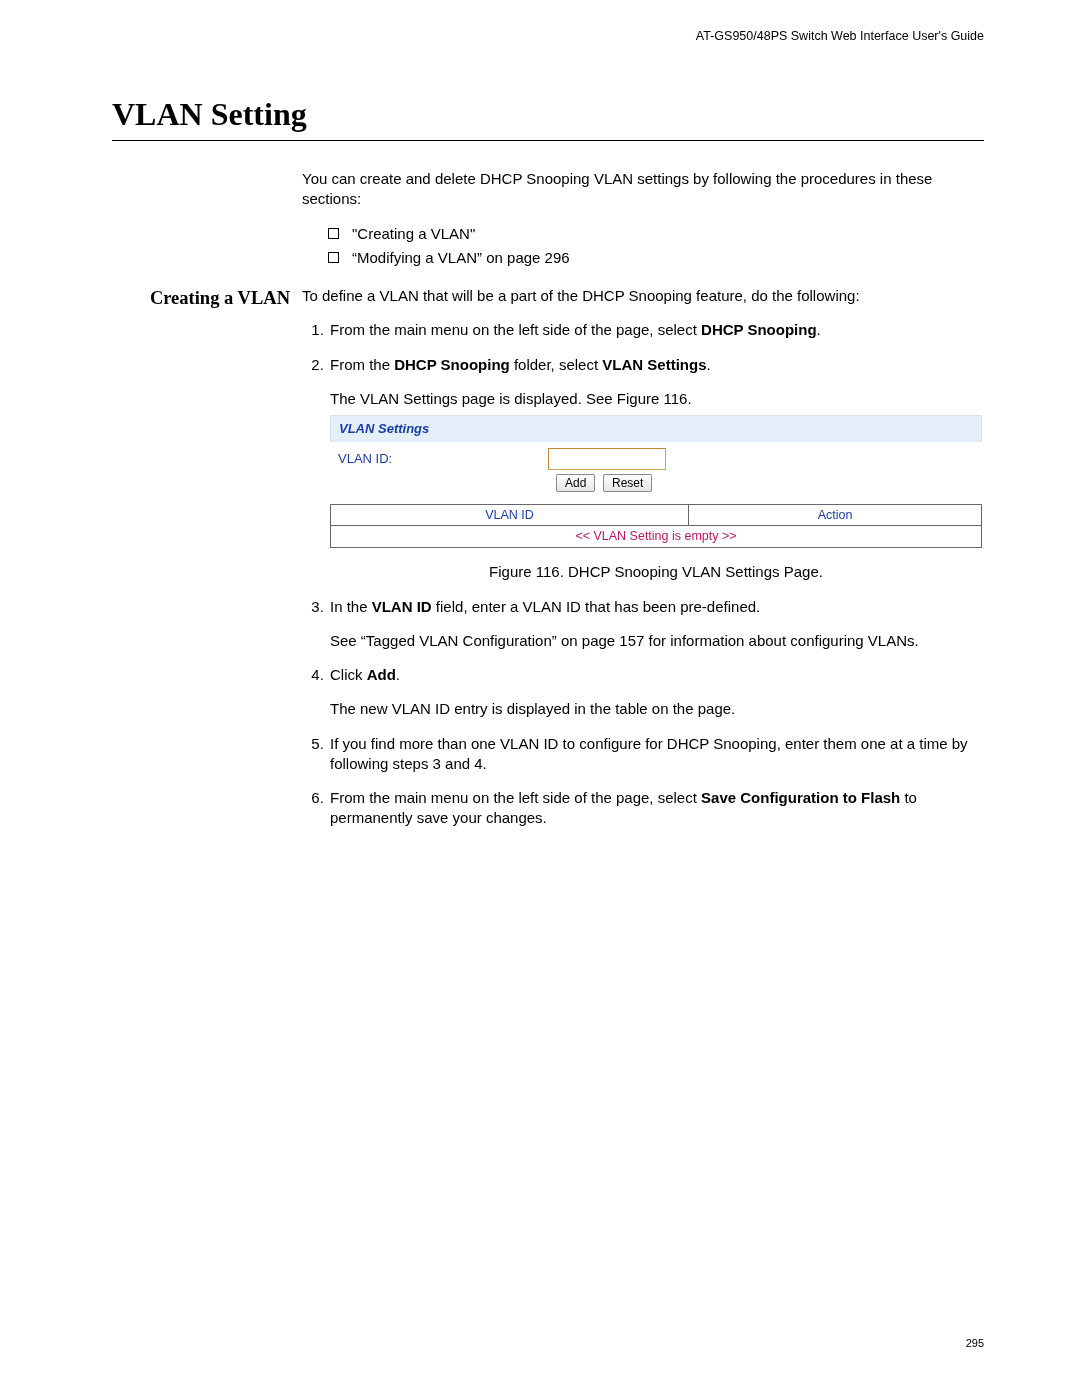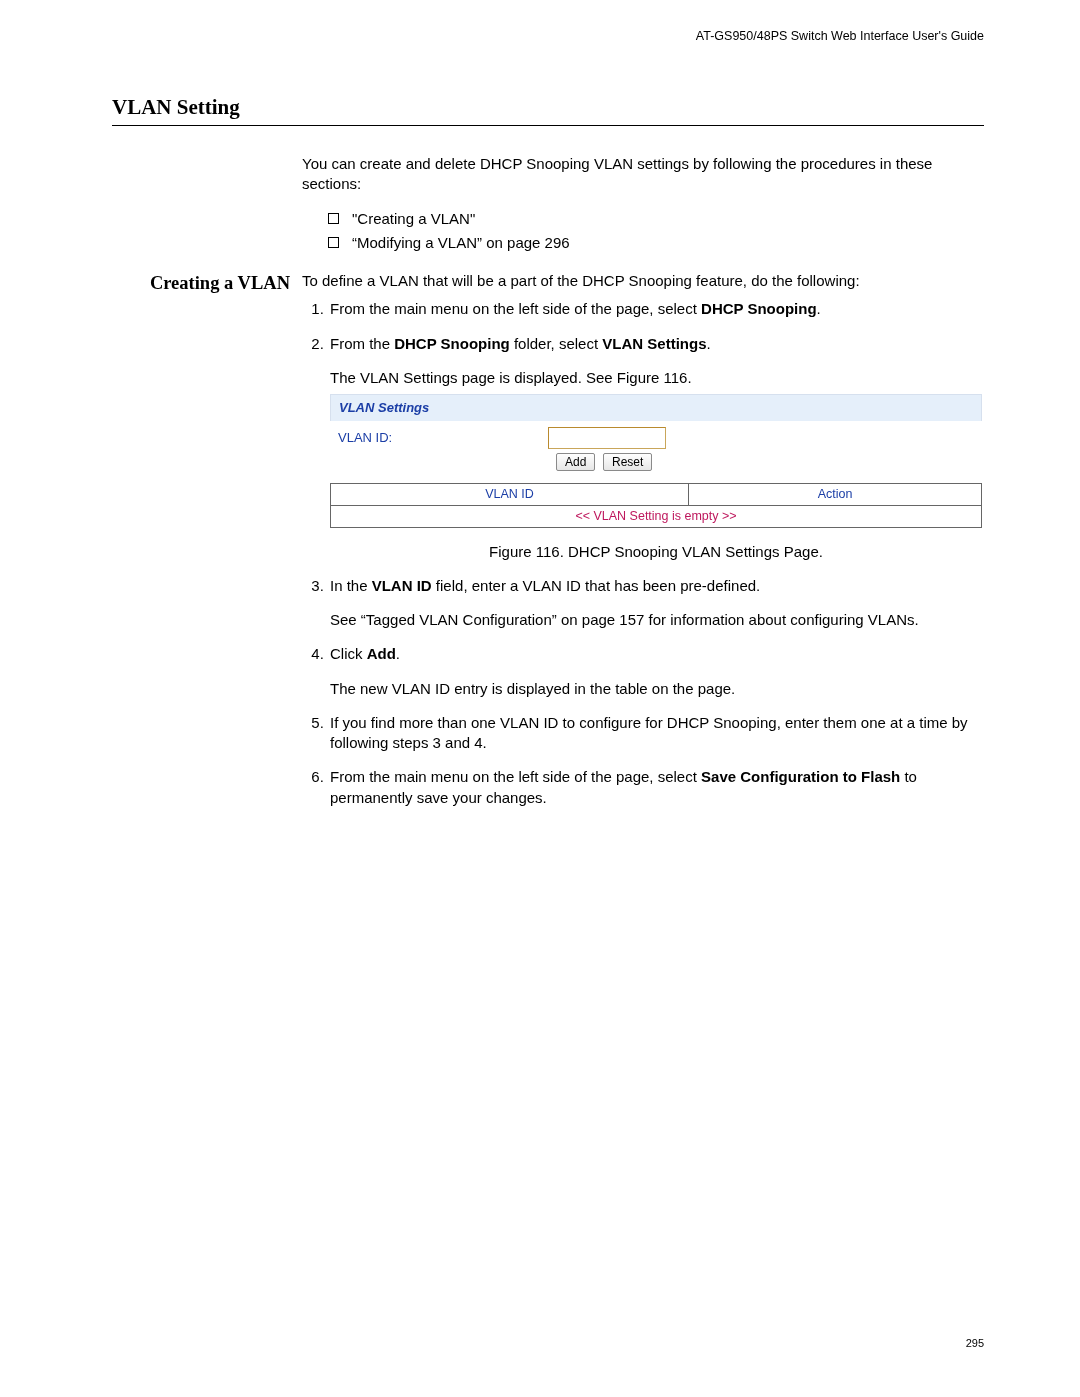--- a/index.html
+++ b/index.html
@@ -19,21 +19,21 @@
     padding: 28px 96px 0 112px;
   }
   .running-header {
     text-align: right;
     font-size: 12.5px;
     margin-bottom: 48px;
   }
   h1.section-title {
     font-family: "Times New Roman", Times, serif;
     font-weight: bold;
-    font-size: 21px;
+    font-size: 32px;
     margin: 0 0 6px 0;
     padding-bottom: 4px;
     border-bottom: 1px solid #000;
   }
   .body-area {
     margin-top: 28px;
     margin-left: 190px; 
   }
   .intro p { margin: 0 0 14px 0; }
   ul.box-list {
@@ -61,21 +61,21 @@
   .side-heading {
     position: absolute;
     left: -192px;
     top: 0;
     width: 180px;
     text-align: right;
     font-family: "Times New Roman", Times, serif;
     font-weight: bold;
     font-size: 18.5px;
   }
-  .subsection p { margin: 0 0 8px 0; }
+  .subsection p { margin: 0 0 14px 0; }
   ol.steps {
     list-style: decimal;
     padding-left: 24px;
     margin: 2px;
   }
   ol.steps > li {
     margin-bottom: 14px;
     padding-left: 2px;
   }
   ol.steps p { margin: 14px 0 0 0; }

